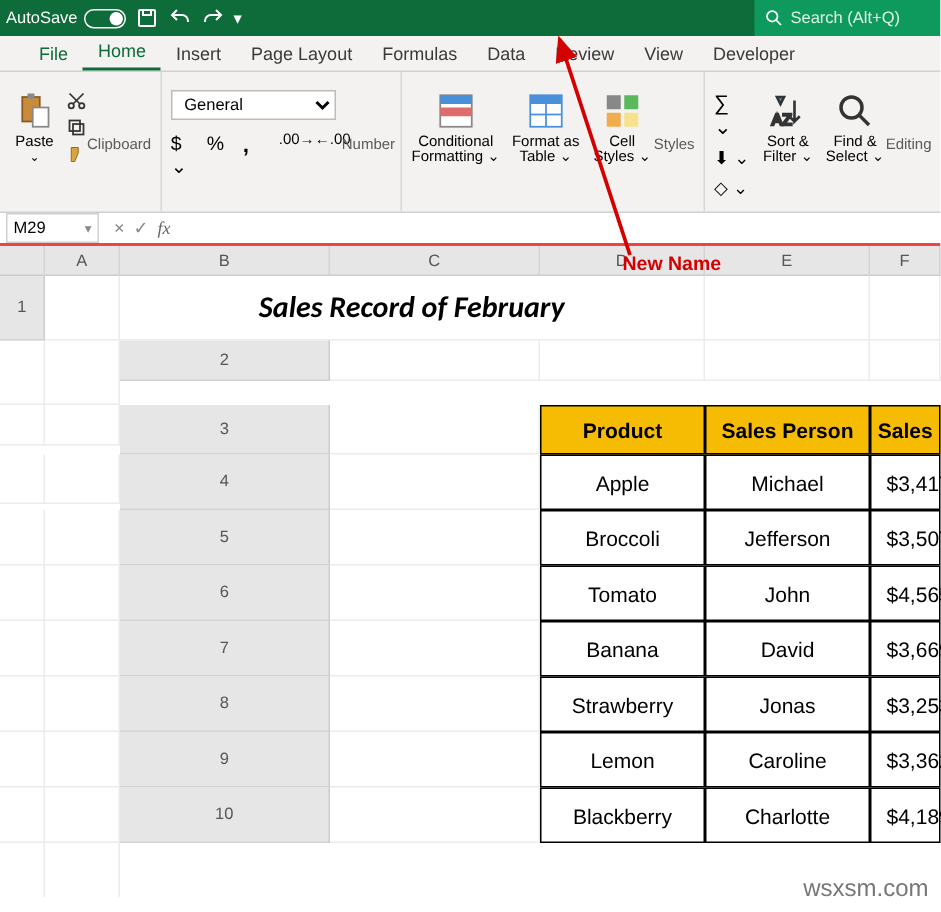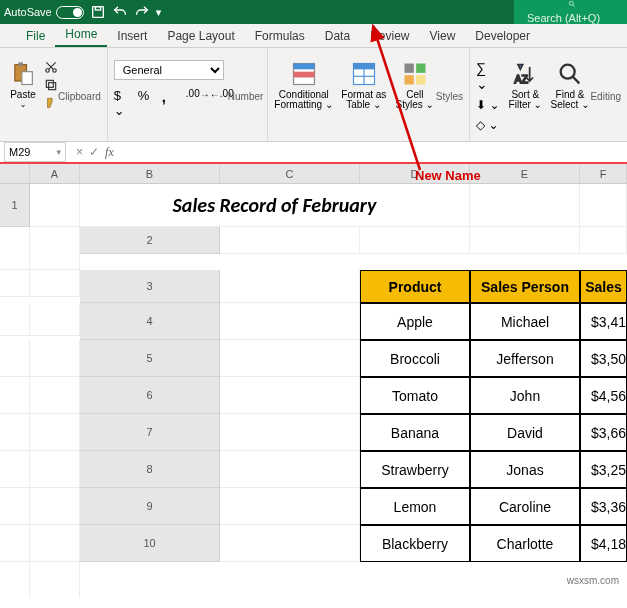--- a/index.html
+++ b/index.html
@@ -7,21 +7,21 @@
 
 
 .titlebar { height: 24px; background: linear-gradient(to right, #0e6b3a 0%, #0e6b3a 82%, #0f9a5d 82%, #0f9a5d 100%); display: flex; align-items: center; color: #fff; font-size: 11px; padding: 0 4px; gap: 28px; }
 .titlebar .qat { display: flex; align-items: center; gap: 6px; }
 .autosave { display: flex; align-items: center; gap: 4px; }
 .autosave-toggle { width: 28px; height: 13px; border: 1px solid #fff; border-radius: 7px; position: relative; }
 .autosave-toggle::after { content: ""; width: 9px; height: 9px; background: #fff; border-radius: 50%; position: absolute; right: 1px; top: 1px; }
 .qat-icon { width: 16px; height: 16px; color: #fff; }
 .filename { position: absolute; left: 50%; transform: translateX(-50%); border: 2px solid #d40000; padding: 2px 6px; color: #fff; font-size: 11px; }
 .saved { color: #c9e6d7; font-size: 11px; margin-left: 6px; }
-.search-area { margin-left: auto; display: flex; align-items: center; background: #0f9a5d; height: 100%; padding: 0 6px; gap: 4px; flex-direction: column; }
+.search-area { margin-left: auto; display: flex; align-items: center; background: #0f9a5d; height: 100%; padding: 0 6px; gap: 4px; }
 .search-area input { background: transparent; border: none; color: #fff; font-size: 11px; width: 90px; }
 .search-area input::placeholder { color: #dff3e8; }
 
 
 .tabbar { height: 24px; background: #f3f2f1; border-bottom: 1px solid #d0d0d0; display: flex; align-items: flex-end; padding-left: 16px; font-size: 12px; }
 .tab { padding: 4px 10px; color: #3a3a3a; cursor: pointer; }
 .tab.file { color: #0e6b3a; font-weight: 400; }
 .tab.active { border-bottom: 2px solid #0e6b3a; color: #0e6b3a; }
 
 
@@ -61,21 +61,21 @@
 .row-h3 { height: 33px; }
 .datarow { height: 37px; }
 
 .title-cell { font-weight: bold; font-style: italic; font-size: 20px; font-family: Calibri, Arial, sans-serif; white-space: nowrap; }
 .th { background: #f6bb03; border: 1px solid #000 !important; font-weight: bold; font-size: 14px; justify-content: center; }
 .td { border: 1px solid #000 !important; font-size: 14px; justify-content: center; }
 .td.sales { justify-content: space-between; padding: 0 10px; }
 .dollar { }
 .sv { }
 
-.watermark { position: absolute; right: 8px; bottom: 22px; font-size: 10px; color: #777; }
+.watermark { position: absolute; right: 8px; bottom: 6px; font-size: 16px; color: #777; }
 </style>
 </head>
 <body>
 
 <div class="titlebar">
   <div class="qat">
     <div class="autosave">
       <span>AutoSave</span>
       <span class="autosave-toggle"></span>
     </div>

